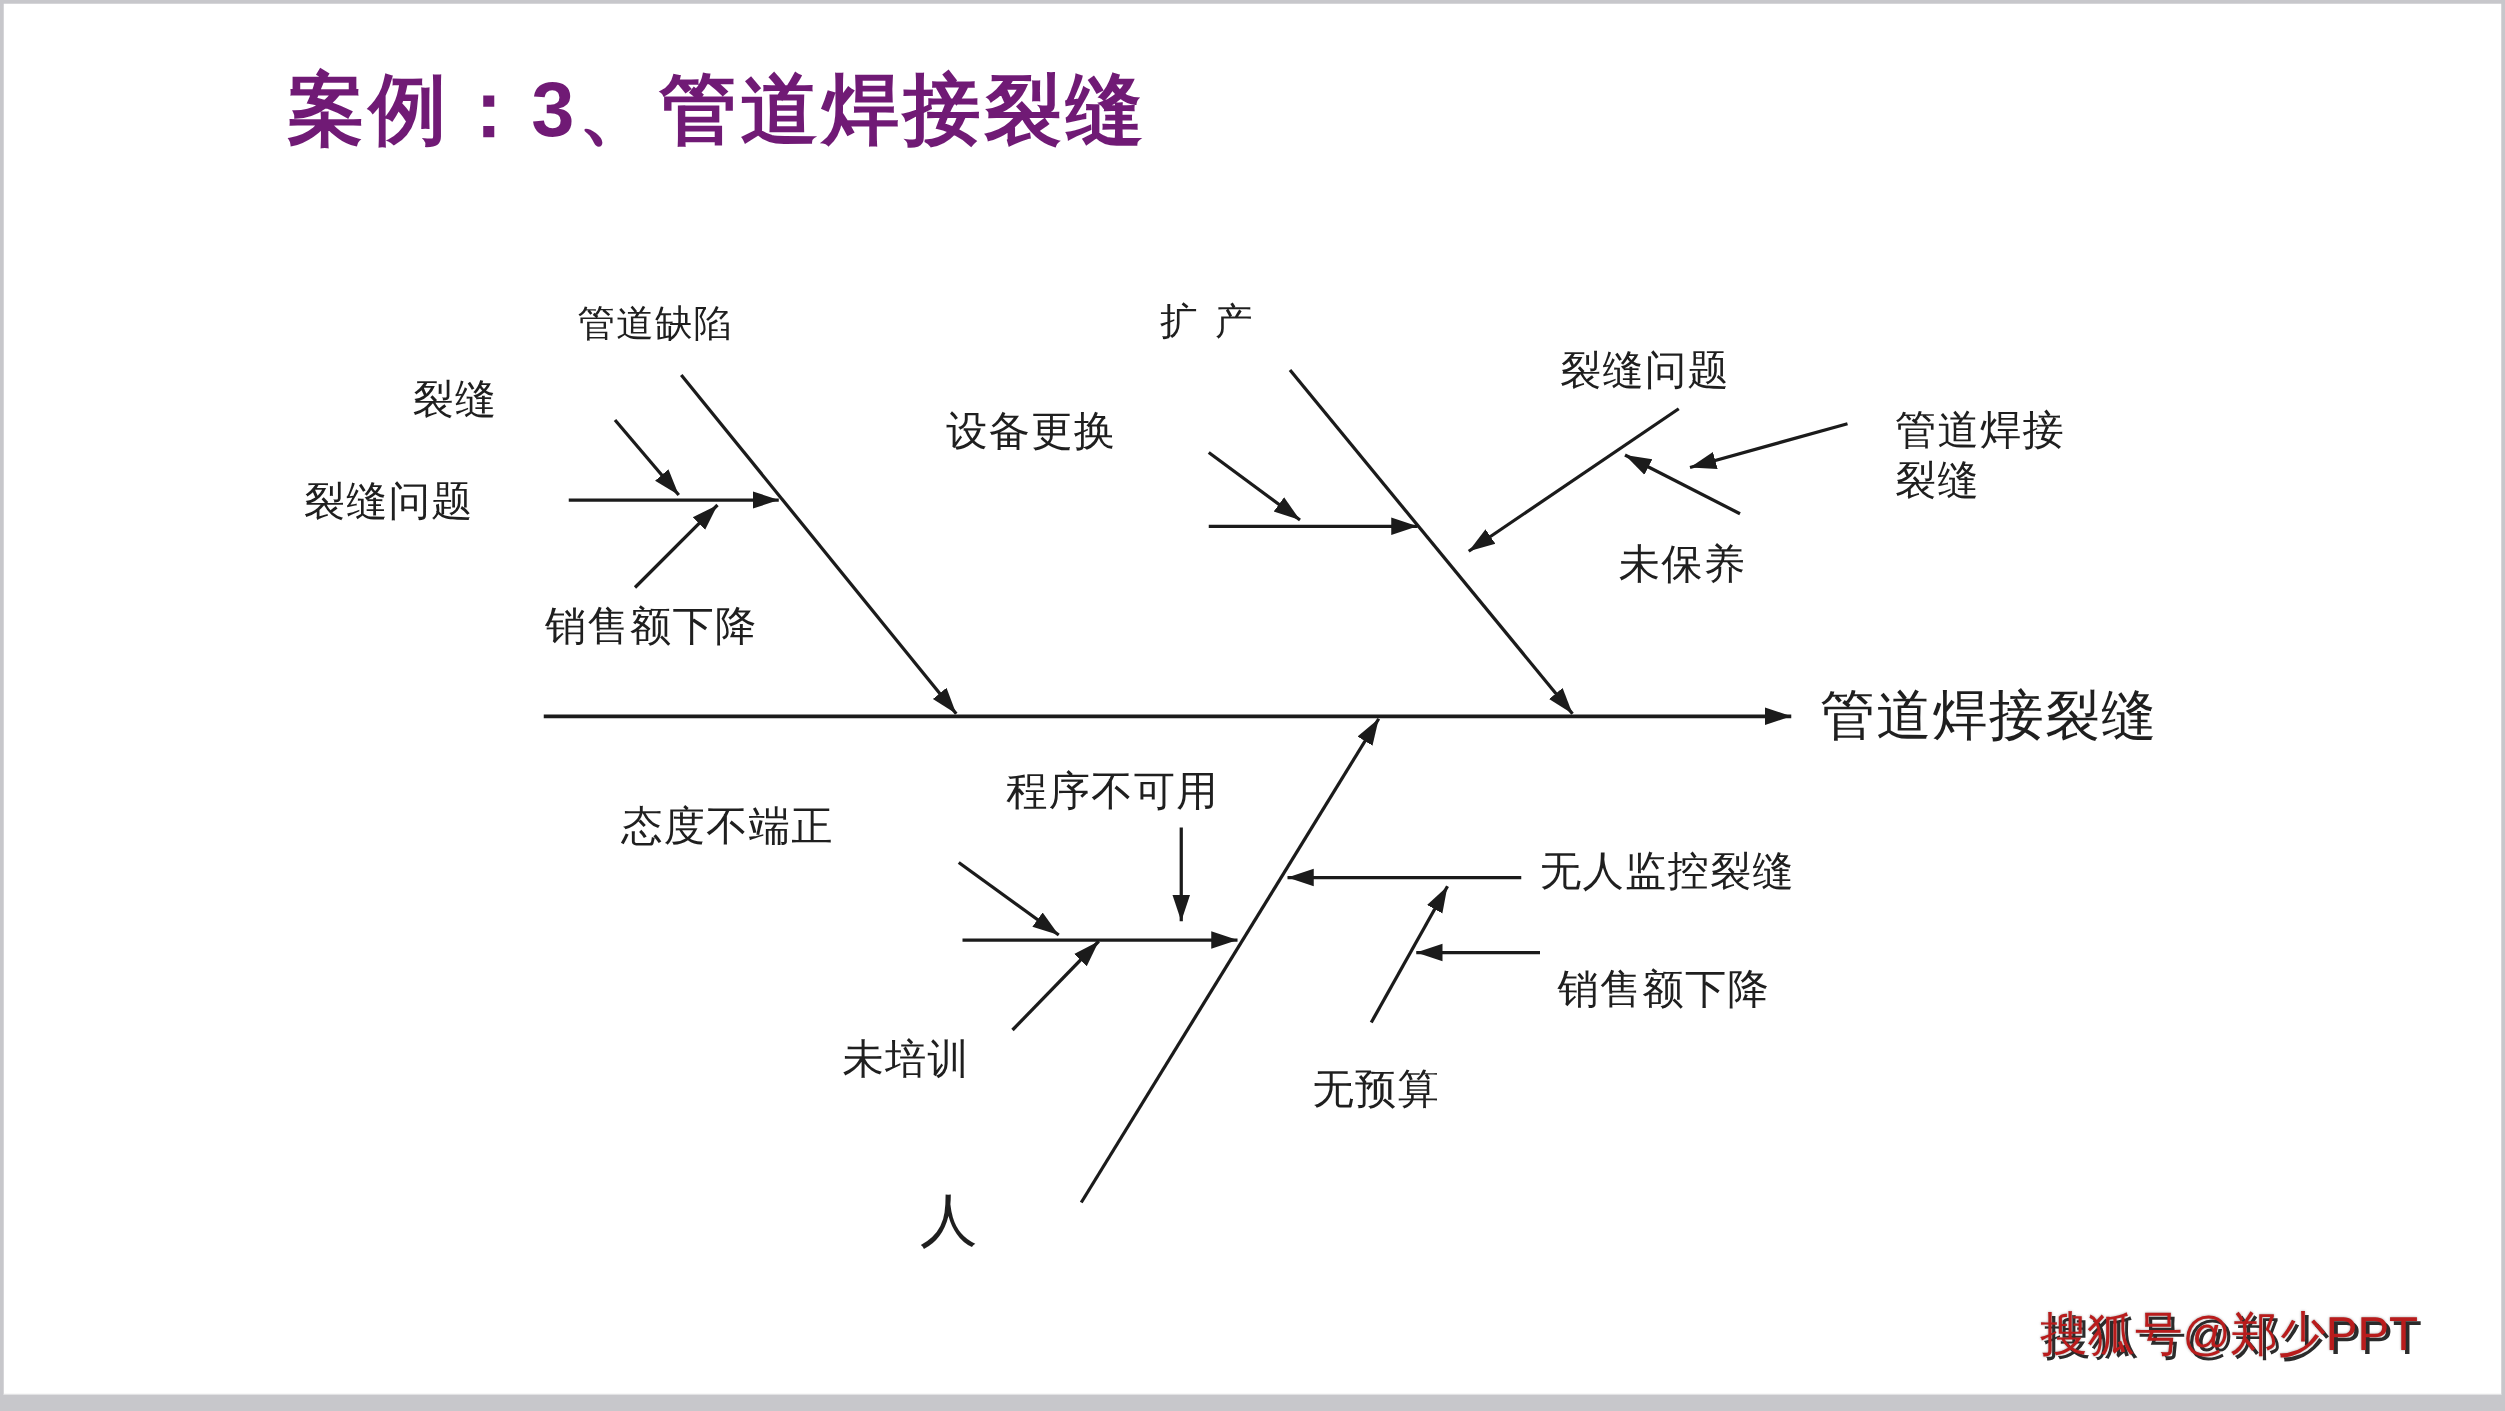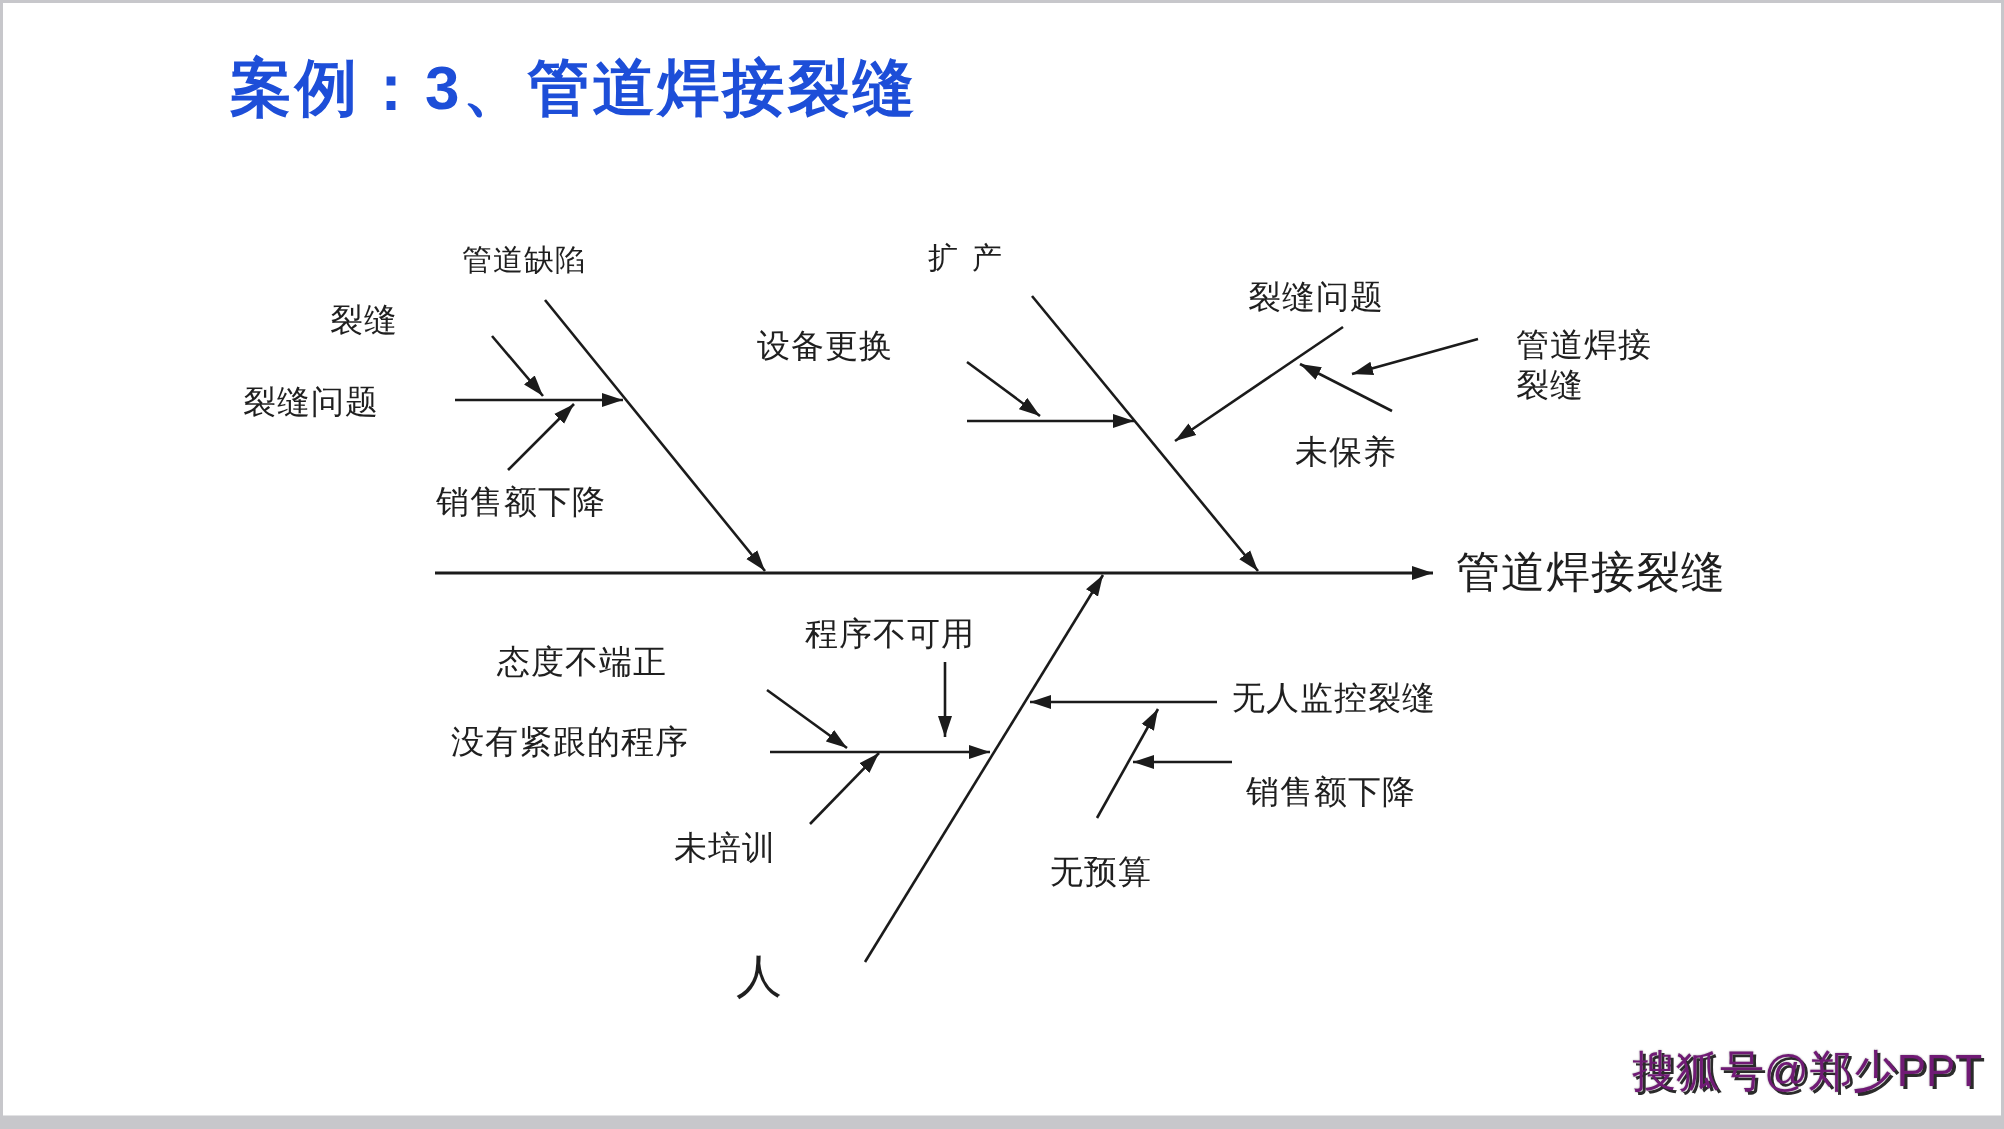--- a/index.html
+++ b/index.html
@@ -26,32 +26,32 @@
   .person{font-size:46px;line-height:50px;}
   .kuochan{letter-spacing:14px;}
   .title{
     position:absolute;left:230px;top:46px;
     font-family:"Liberation Sans","DejaVu Sans",sans-serif;
     font-weight:bold;font-size:62px;letter-spacing:3px;white-space:nowrap;
   }
   .watermark{
     position:absolute;left:1632px;top:1042px;
     font-family:"Liberation Sans","DejaVu Sans",sans-serif;
-    font-size:44px;color:#701a75;white-space:nowrap;
+    font-size:38px;color:#b91c1c;white-space:nowrap;
     text-shadow:3px 3px 0 #2b2b2b,0 0 2px #9a9a9a;
   }
 </style>
 </head>
 <body>
 
 <div class="slide"></div>
 
 <div class="layer">
 
-  <div class="title" style="color: #1d4ed8;">案例：3、管道焊接裂缝</div>
+  <div class="title" style="color: #701a75;">案例：3、管道焊接裂缝</div>
 
   <svg class="fish" width="2004" height="1129" viewBox="0 0 2004 1129">
     <defs>
       <marker id="ah" markerWidth="22" markerHeight="16" refX="21" refY="8" orient="auto" markerUnits="userSpaceOnUse">
         <path d="M0,1 L21,8 L0,15 z" fill="#1b1b1b"></path>
       </marker>
     </defs>
 
     <line class="spine" x1="435" y1="573" x2="1433" y2="573" marker-end="url(#ah)"></line>
 
@@ -87,21 +87,20 @@
   <div class="lbl" style="left:243px;top:382px">裂缝问题</div>
   <div class="lbl" style="left:436px;top:482px">销售额下降</div>
 
   <div class="lbl" style="left:757px;top:326px">设备更换</div>
 
   <div class="lbl" style="left:1248px;top:277px">裂缝问题</div>
   <div class="lbl wrap" style="left:1516px;top:325px">管道焊接裂缝</div>
   <div class="lbl" style="left:1295px;top:432px">未保养</div>
 
   <div class="lbl" style="left:497px;top:642px">态度不端正</div>
-  <div class="lbl" style="left:451px;top:722px">没有紧跟的程序</div>
   <div class="lbl" style="left:805px;top:614px">程序不可用</div>
   <div class="lbl" style="left:674px;top:828px">未培训</div>
   <div class="lbl" style="left:1232px;top:678px">无人监控裂缝</div>
   <div class="lbl" style="left:1246px;top:772px">销售额下降</div>
   <div class="lbl" style="left:1050px;top:852px">无预算</div>
 
   <div class="watermark">搜狐号@郑少PPT</div>
 </div>
 
 </body></html>

